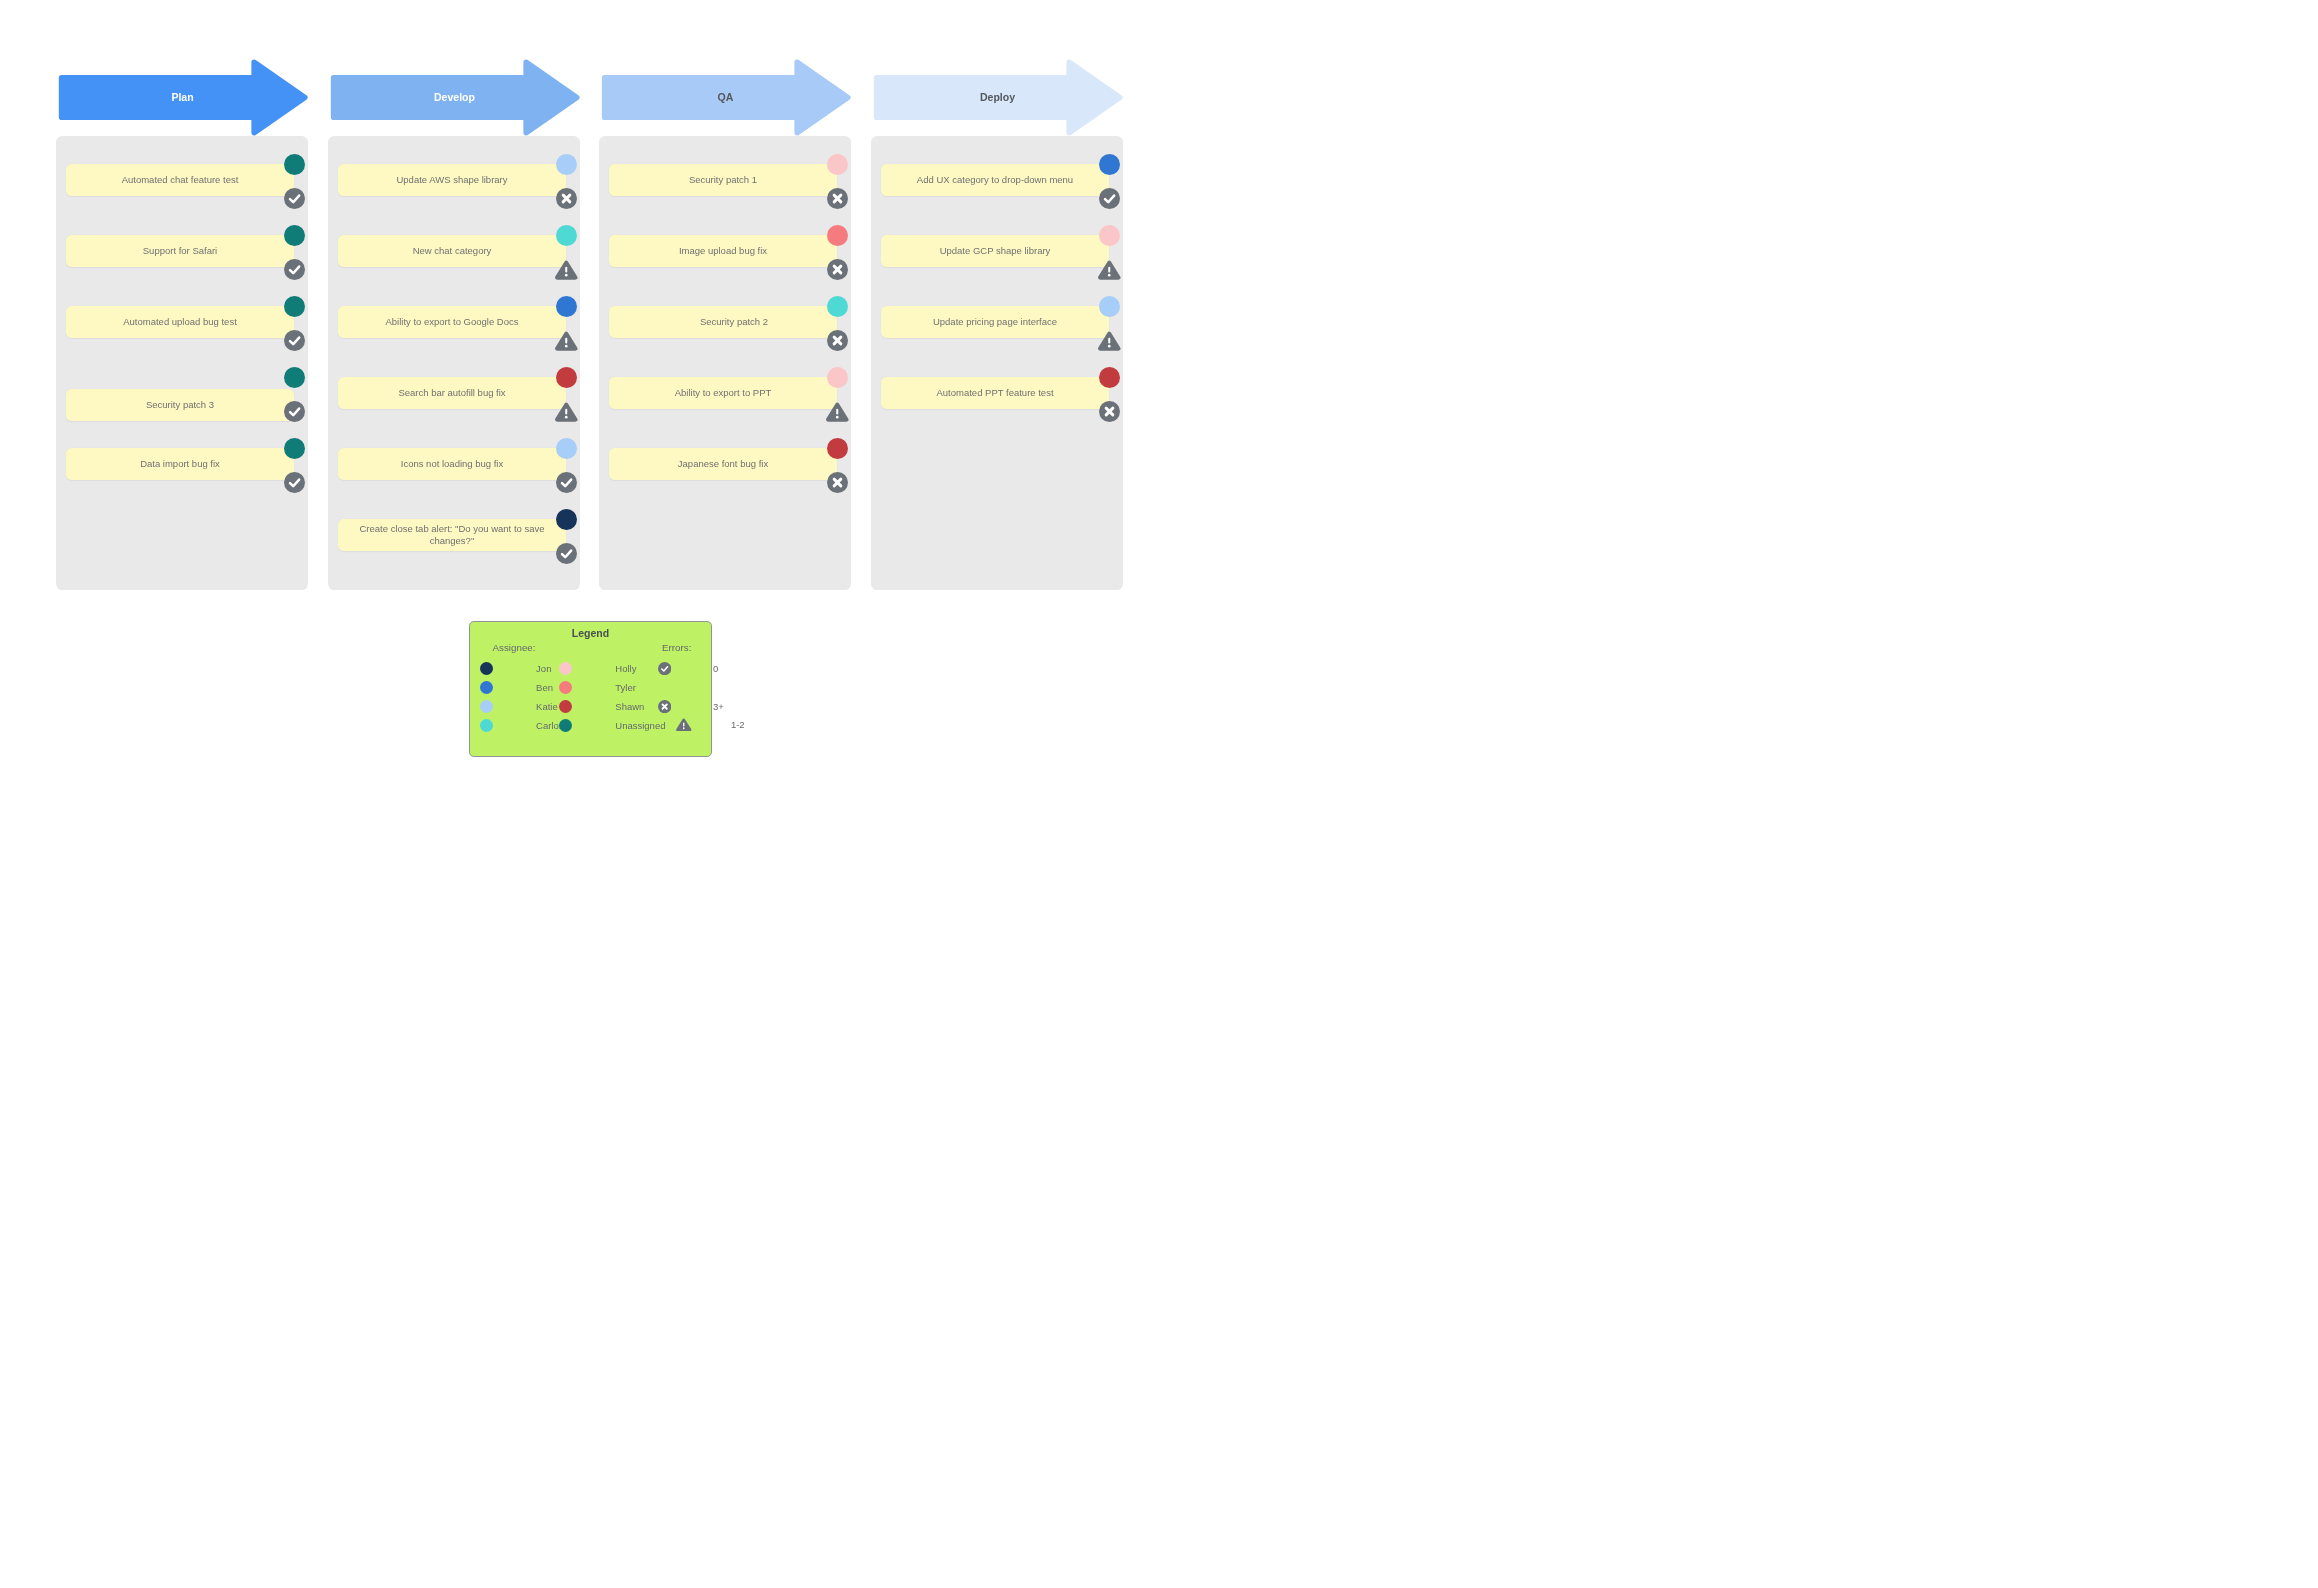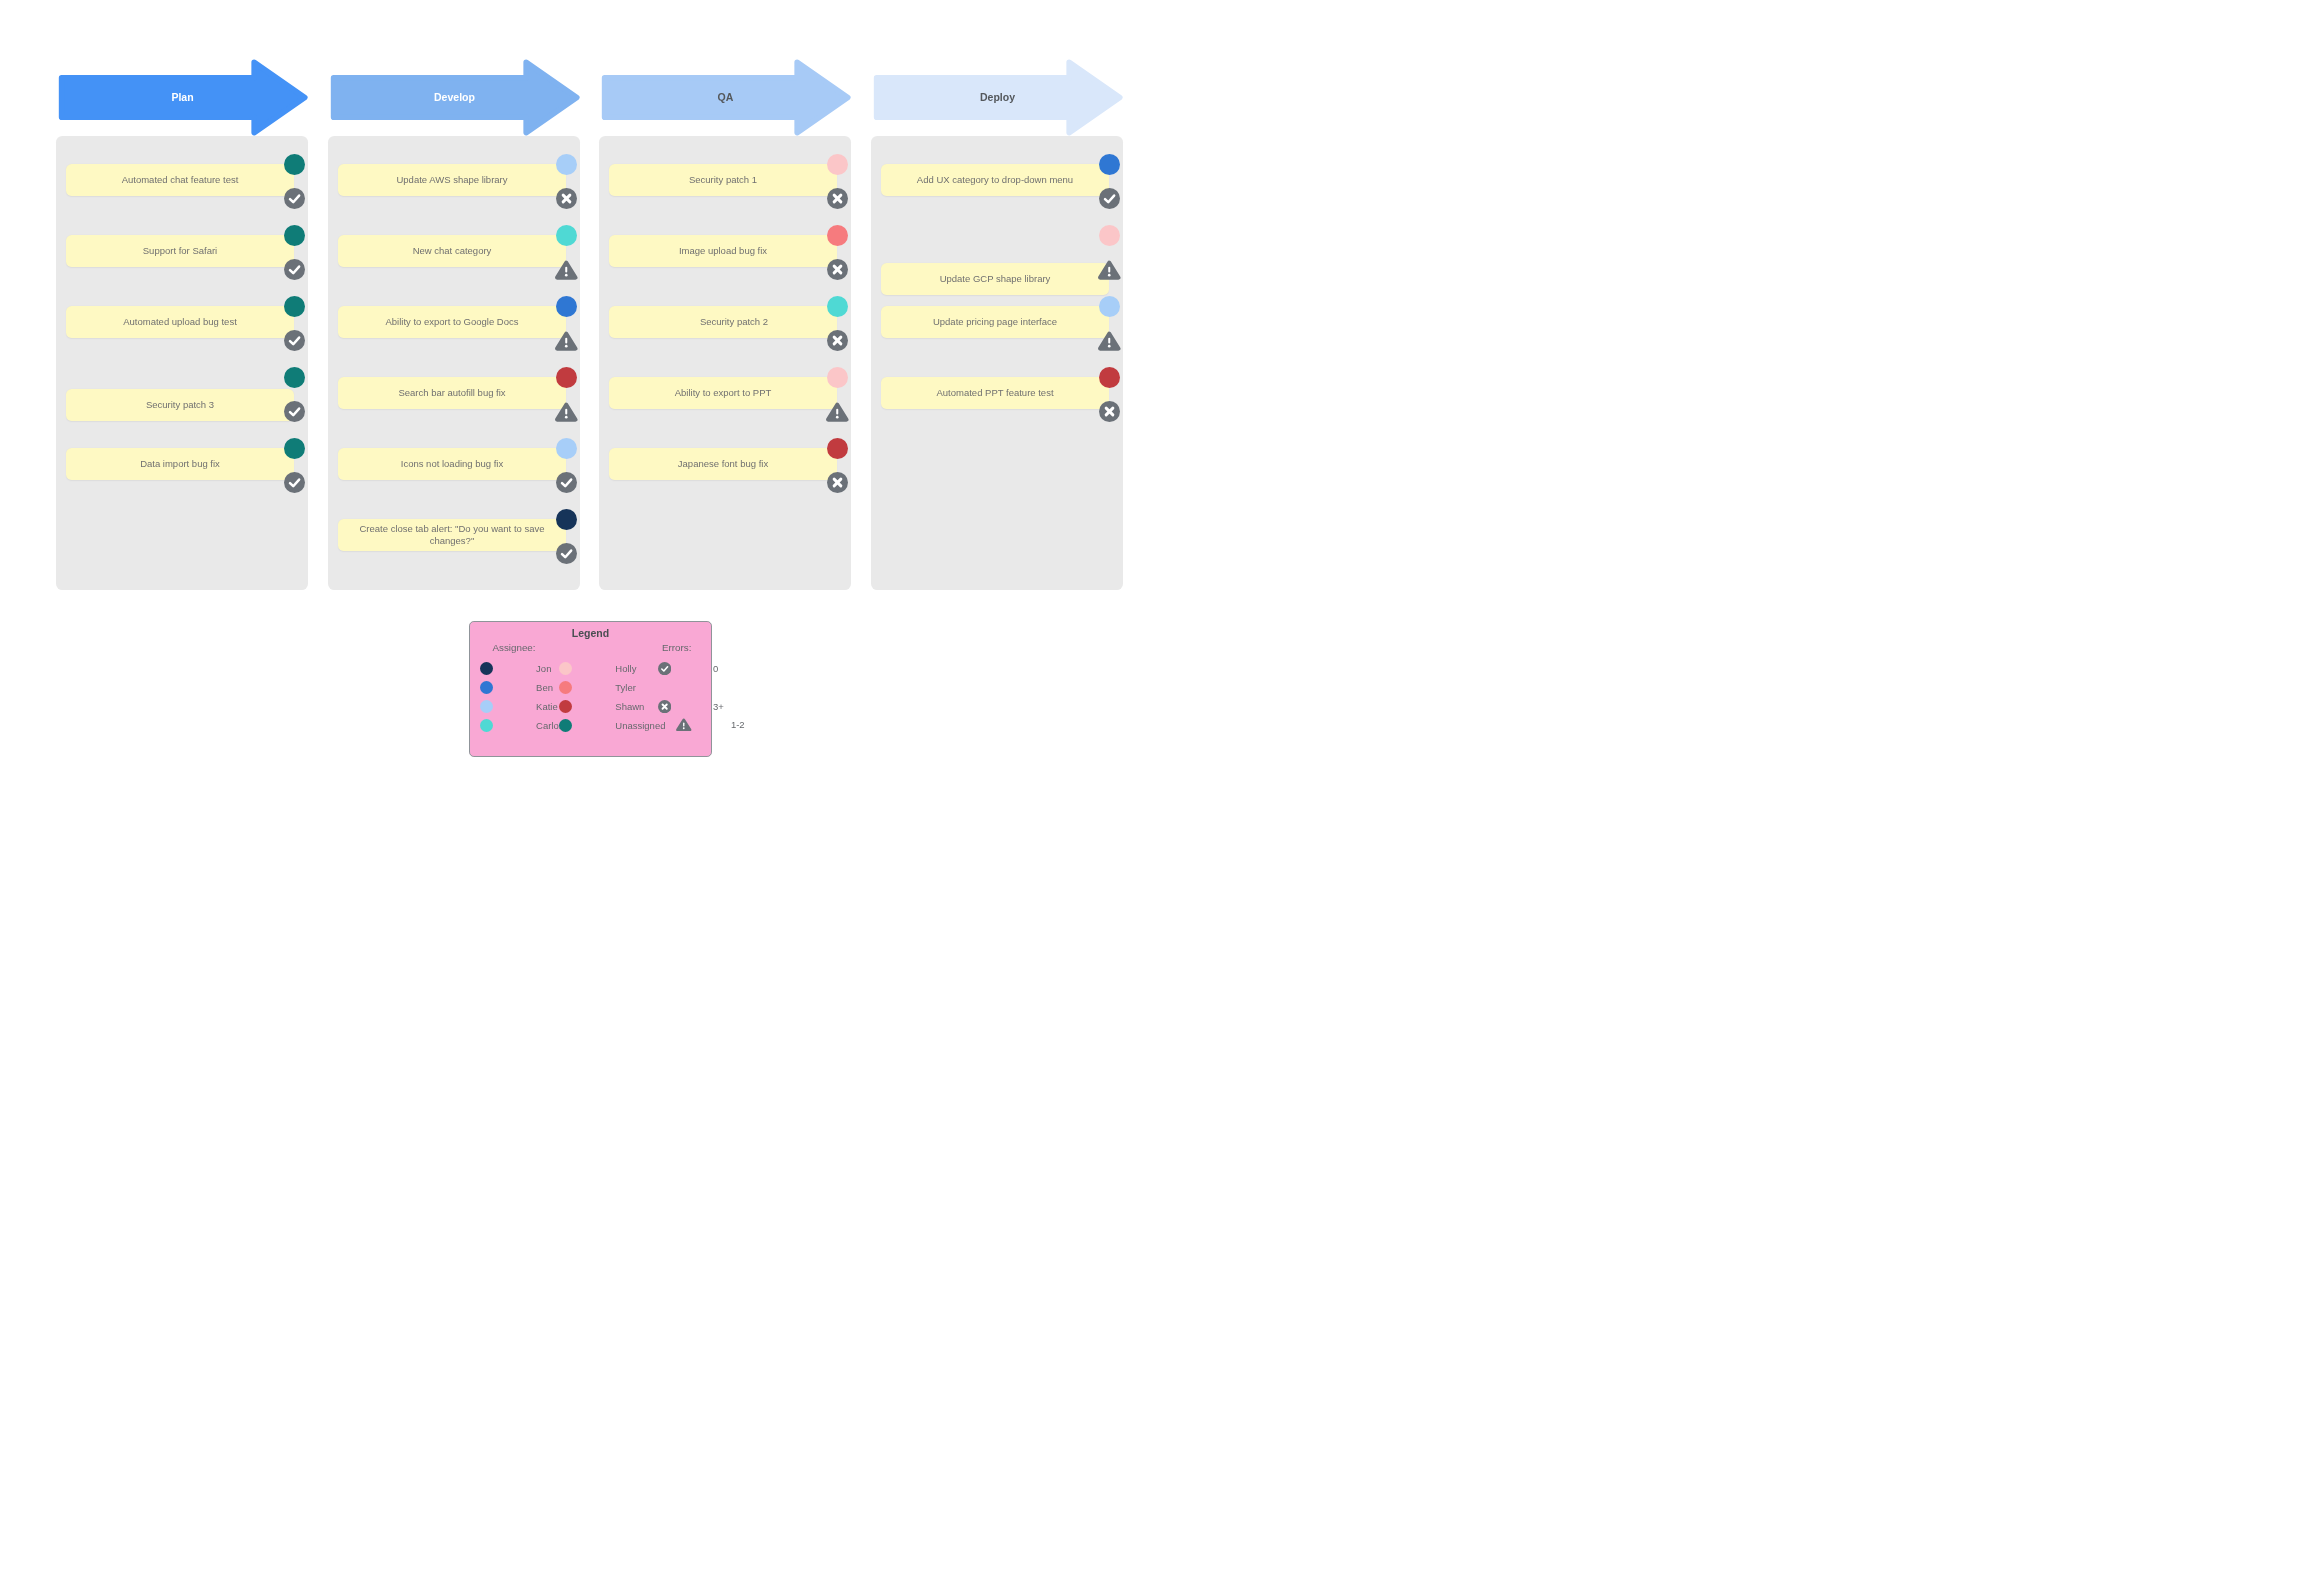--- a/index.html
+++ b/index.html
@@ -12,21 +12,21 @@
   .card{
     position:absolute;width:228px;height:32px;background:#fef9c3;border-radius:5.6px;
     display:flex;align-items:center;justify-content:center;text-align:center;
     padding:0 18px;box-sizing:border-box;color:#707070;font-size:9.5px;line-height:1.25;
     box-shadow:0 0.7px 1.4px rgba(0,0,0,.06);
   }
   .dot{position:absolute;width:21px;height:21px;border-radius:50%;}
   .eicon{position:absolute;width:21px;height:21px;line-height:0;}
   .eicon.warn{width:22.5px;height:19.7px;}
   #legend{
-    position:absolute;left:469px;top:621px;width:243px;height:136px;background:#f9a8d4;
+    position:absolute;left:469px;top:621px;width:243px;height:136px;background:#bef264;
     border:1.1px solid #8F9499;border-radius:4.9px;box-sizing:border-box;
   }
   #legend-title{position:absolute;top:4.9px;left:0;right:0;text-align:center;font-weight:bold;font-size:10.5px;color:#4A4E52;}
   .sect{position:absolute;font-size:9.8px;color:#66696D;}
   .litem{position:absolute;display:flex;align-items:center;height:15.5px;font-size:9.5px;color:#66696D;white-space:nowrap;gap:36px;}
   .ldot{width:13.3px;height:13.3px;border-radius:50%;margin-right:7px;flex:none;}
   .licon{width:13.3px;margin-right:5.6px;flex:none;line-height:0;}
 </style>
 </head>
 <body>
@@ -185,21 +185,21 @@
       </svg></div>
     <div class="colbg" style="left: 871px;"></div>
     <div class="card" style="left: 881px; top: 164px;">
       <span>Add UX category to drop-down menu</span>
     </div>
     <div class="dot" style="left: 1099px; top: 154px; background: rgb(47, 119, 211);"></div>
     <span class="eicon" style="left: 1099px; top: 188px;"><svg width="21" height="21" viewBox="0 0 30 30">
         <circle cx="15" cy="15" r="15" fill="#6B7178"></circle>
         <path d="M8.6 15.8 L13.2 20.3 L21.6 10.8" fill="none" stroke="#fff" stroke-width="3.6" stroke-linecap="round" stroke-linejoin="round"></path>
       </svg></span>
-    <div class="card" style="left: 881px; top: 235px; margin-top: 28px;">
+    <div class="card" style="left: 881px; top: 235px;">
       <span>Update GCP shape library</span>
     </div>
     <div class="dot" style="left: 1099px; top: 225px; background: rgb(251, 198, 200);"></div>
     <span class="eicon warn" style="left: 1098px; top: 260px;"><svg width="22.5" height="19.7" viewBox="0 0 32 28">
         <path d="M16 4 L29 25 H3 Z" fill="#6B7178" stroke="#6B7178" stroke-width="6" stroke-linejoin="round"></path>
         <rect x="14.55" y="9.5" width="2.9" height="8.2" rx="1.45" fill="#fff"></rect>
         <circle cx="16" cy="21.6" r="1.9" fill="#fff"></circle>
       </svg></span>
     <div class="card" style="left: 881px; top: 306px;">
       <span>Update pricing page interface</span>

